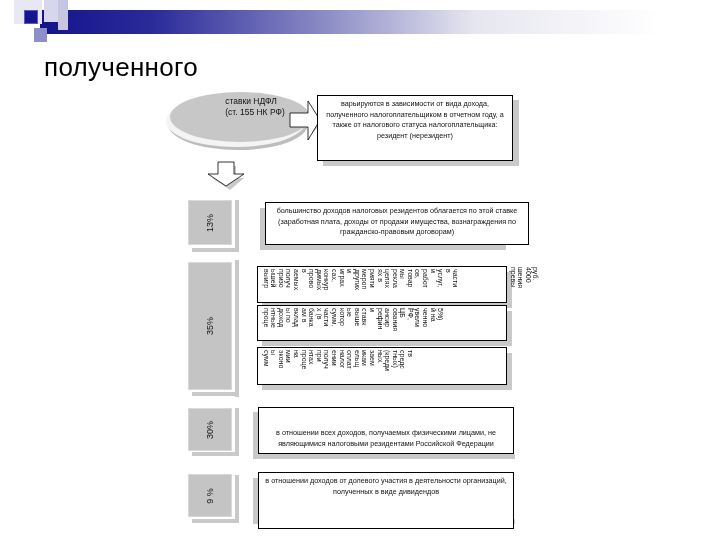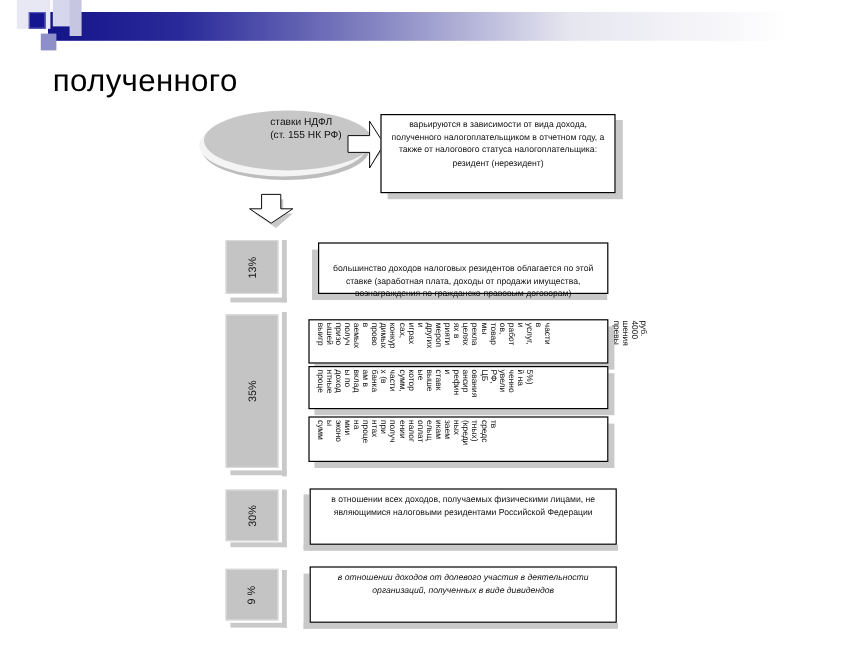--- a/index.html
+++ b/index.html
@@ -116,21 +116,21 @@
   <polygon points="12,0 28,0 28,12 38,12 20,24 2,12 12,12" fill="#ffffff" stroke="#000" stroke-width="0.8"></polygon>
 </svg>
 
 <div class="abs rate-shadow-v" style="left:235px;top:200px;width:4px;height:52px;"></div>
 <div class="abs rate-shadow-v" style="left:192px;top:248px;width:47px;height:4px;"></div>
 <div class="abs rate-tile" style="left:188px;top:200px;width:44px;height:45px;">
   <span class="rate-text">13%</span>
 </div>
 <div class="abs shadow" style="left:260px;top:208px;width:5px;height:40px;"></div>
 <div class="abs shadow" style="left:260px;top:245px;width:246px;height:5px;"></div>
-<div class="abs box" style="left:265px;top:202px;width:242px;height:43px;padding:16px 4px;">
+<div class="abs box" style="left:265px;top:202px;width:264px;height:43px;padding:3px 4px;">
   <span>большинство доходов налоговых резидентов облагается по этой ставке (заработная плата, доходы от продажи имущества, вознаграждения по гражданско-правовым договорам)</span>
 </div>
 
 <div class="abs rate-shadow-v" style="left:235px;top:260px;width:4px;height:137px;"></div>
 <div class="abs rate-shadow-v" style="left:192px;top:392px;width:47px;height:4px;"></div>
 <div class="abs rate-tile" style="left:188px;top:262px;width:44px;height:128px;">
   <span class="rate-text">35%</span>
 </div>
 
 <div class="abs shadow" style="left:262px;top:272px;width:250px;height:36px;"></div>
@@ -221,26 +221,26 @@
     <span class="col-frag">тв</span>
   </div>
 
 <div class="abs rate-shadow-v" style="left:235px;top:408px;width:4px;height:48px;"></div>
 <div class="abs rate-shadow-v" style="left:192px;top:452px;width:47px;height:4px;"></div>
 <div class="abs rate-tile" style="left:188px;top:408px;width:44px;height:43px;">
   <span class="rate-text">30%</span>
 </div>
 <div class="abs shadow" style="left:253px;top:412px;width:5px;height:46px;"></div>
 <div class="abs shadow" style="left:253px;top:454px;width:262px;height:5px;"></div>
-<div class="abs box" style="left:258px;top:407px;width:256px;height:47px;padding:3px 4px;">
+<div class="abs box" style="left:258px;top:407px;width:256px;height:47px;padding:20px 4px;">
   <span>в отношении всех доходов, получаемых физическими лицами, не являющимися налоговыми резидентами Российской Федерации</span>
 </div>
 
 <div class="abs rate-shadow-v" style="left:235px;top:475px;width:4px;height:48px;"></div>
 <div class="abs rate-shadow-v" style="left:192px;top:519px;width:47px;height:4px;"></div>
 <div class="abs rate-tile" style="left:188px;top:474px;width:44px;height:43px;">
   <span class="rate-text">9 %</span>
 </div>
 <div class="abs shadow" style="left:253px;top:478px;width:5px;height:46px;"></div>
 <div class="abs shadow" style="left:253px;top:519px;width:262px;height:5px;"></div>
-<div class="abs box" style="left:258px;top:472px;width:256px;height:47px;padding:3px 0;font-style:italic;">
+<div class="abs box" style="left:258px;top:472px;width:256px;height:57px;padding:3px 0;">
   <span>в отношении доходов от долевого участия в деятельности организаций, полученных в виде дивидендов</span>
 </div>
 
 </body></html>

